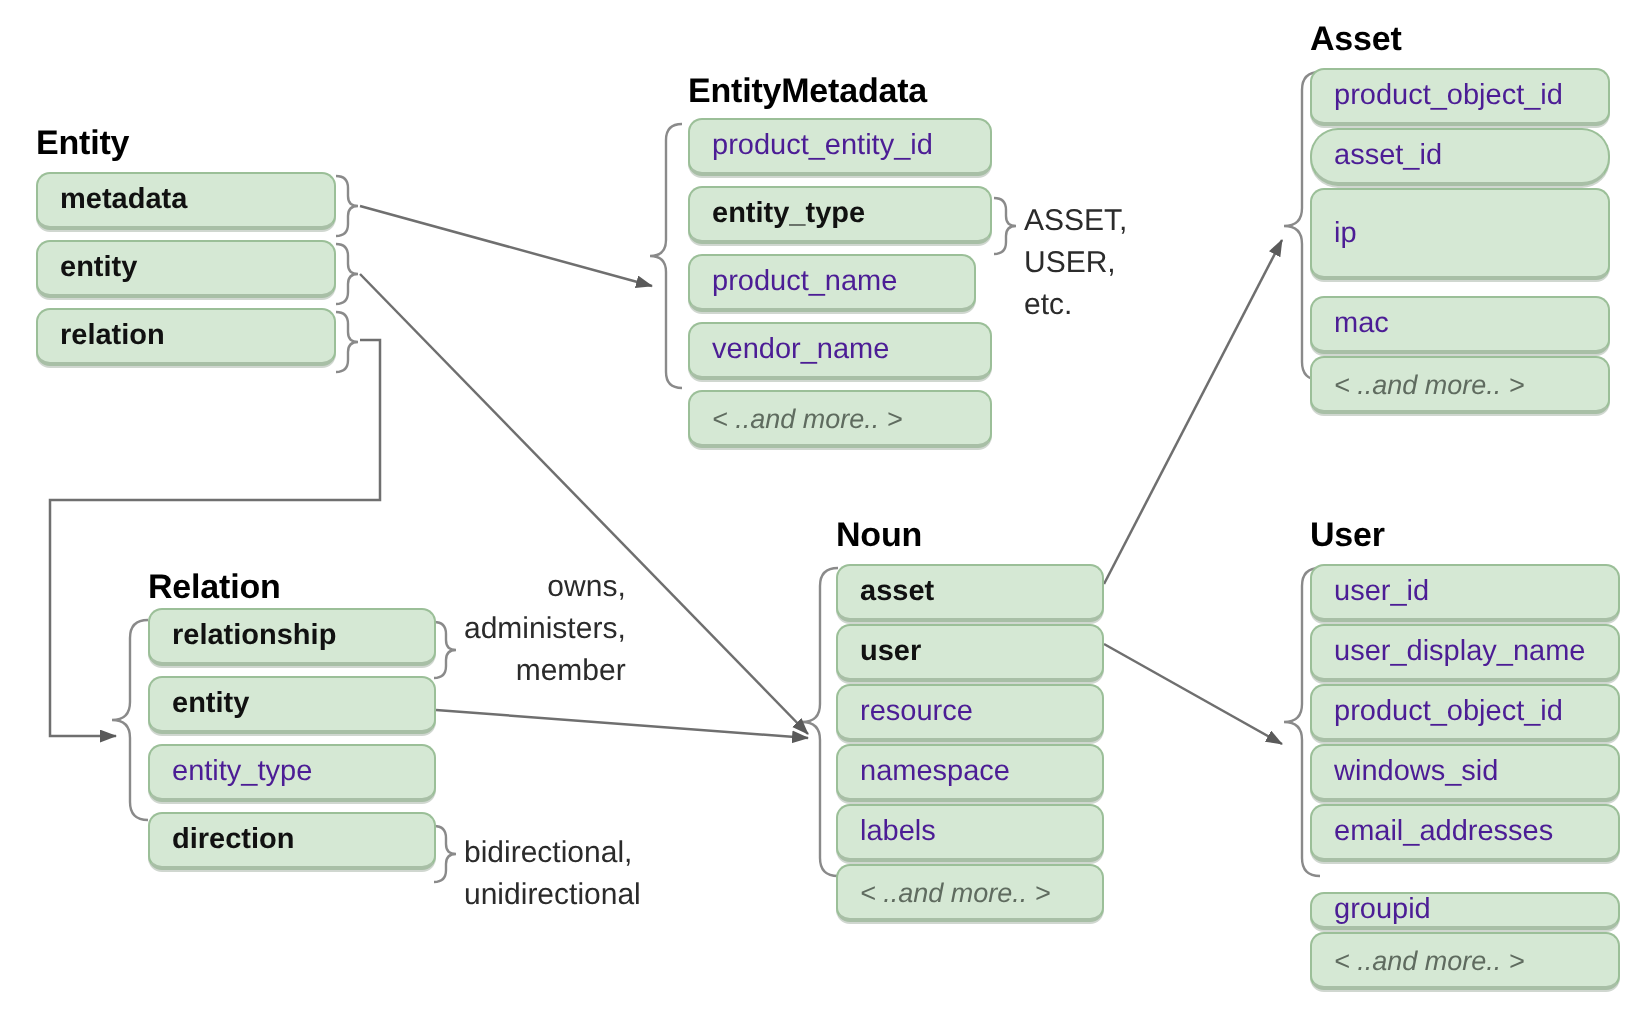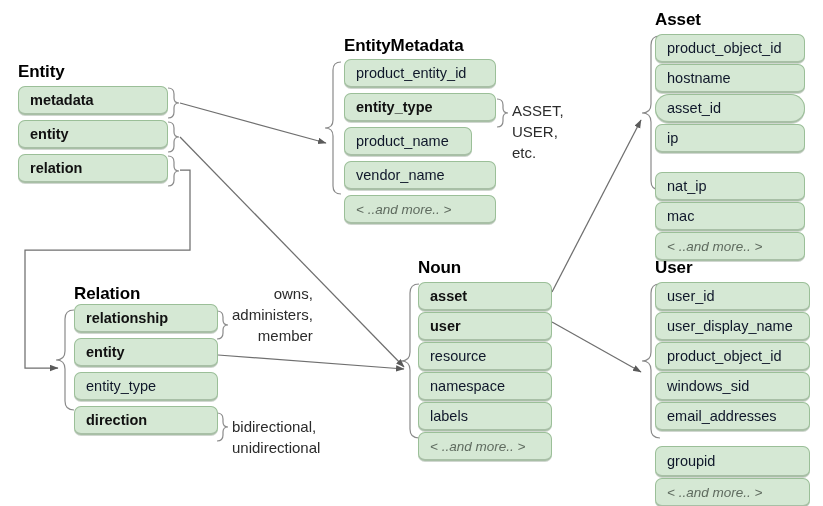--- a/index.html
+++ b/index.html
@@ -43,21 +43,21 @@
     position: relative;
   }
   .row {
     box-sizing: border-box;
     background: #d5e8d4;
     border: 1px solid #9bbf98;
     border-radius: 7px;
     border-bottom-width: 2px;
     border-bottom-color: #a8bfa6;
     font-size: 14.5px;
-    color: #0f172a;
+    color: #4c1d95;
     display: flex;
     align-items: center;
     padding-left: 11px;
     white-space: nowrap;
     box-shadow: 0 1px 0 rgba(120,140,120,0.35);
   }
   .row.bold {
     font-weight: bold;
     color: #111111;
   }
@@ -130,48 +130,46 @@
       <div class="row bold" style="width:150px;height:29px;margin-bottom:5px;">entity</div>
       <div class="row bold" style="width:150px;height:29px;margin-bottom:5px;">relation</div>
     </div>
   </div>
 
   <div class="entity-group" style="left:344px; top:36px;">
     <div class="group-title">EntityMetadata</div>
     <div class="rows" style="margin-top:3px;">
       <div class="row" style="width:152px;height:29px;margin-bottom:5px;">product_entity_id</div>
       <div class="row bold" style="width:152px;height:29px;margin-bottom:5px;">entity_type</div>
-      <div class="row" style="width:128px;height:29px;margin-bottom:5px;">product_name</div>
+      <div class="row" style="width:144px;height:29px;margin-bottom:5px;">product_name</div>
       <div class="row" style="width:152px;height:29px;margin-bottom:5px;">vendor_name</div>
       <div class="row more" style="width:152px;height:29px;">&lt; ..and more.. &gt;</div>
     </div>
   </div>
 
   <div class="entity-group" style="left:655px; top:10px;">
     <div class="group-title">Asset</div>
     <div class="rows" style="margin-top:4px;">
       <div class="row" style="width:150px;height:29px;margin-bottom:1px;">product_object_id</div>
-      <div class="row" style="width:150px;height:29px;margin-bottom:1px;">hostname</div>
       <div class="row" style="width:150px;height:29px;margin-bottom:1px;border-radius:14px;">asset_id</div>
-      <div class="row" style="width:150px;height:29px;margin-bottom:19px;">ip</div>
-      <div class="row" style="width:150px;height:29px;margin-bottom:1px;">nat_ip</div>
+      <div class="row" style="width:150px;height:46px;margin-bottom:8px;">ip</div>
       <div class="row" style="width:150px;height:29px;margin-bottom:1px;">mac</div>
       <div class="row more" style="width:150px;height:29px;">&lt; ..and more.. &gt;</div>
     </div>
   </div>
 
   <div class="entity-group" style="left:655px; top:258px;">
     <div class="group-title">User</div>
     <div class="rows" style="margin-top:4px;">
       <div class="row" style="width:155px;height:29px;margin-bottom:1px;">user_id</div>
       <div class="row" style="width:155px;height:29px;margin-bottom:1px;">user_display_name</div>
       <div class="row" style="width:155px;height:29px;margin-bottom:1px;">product_object_id</div>
       <div class="row" style="width:155px;height:29px;margin-bottom:1px;">windows_sid</div>
       <div class="row" style="width:155px;height:29px;margin-bottom:15px;">email_addresses</div>
-      <div class="row" style="width:155px;height:31px;margin-bottom:1px;">groupid</div>
+      <div class="row" style="width:155px;height:19px;margin-bottom:1px;">groupid</div>
       <div class="row more" style="width:155px;height:29px;">&lt; ..and more.. &gt;</div>
     </div>
   </div>
 
   <div class="entity-group" style="left:414px; top:258px;">
     <div class="group-title" style="margin-left:4px;">Noun</div>
     <div class="rows" style="margin-top:4px;margin-left:4px;">
       <div class="row bold" style="width:134px;height:29px;margin-bottom:1px;">asset</div>
       <div class="row bold" style="width:134px;height:29px;margin-bottom:1px;">user</div>
       <div class="row" style="width:134px;height:29px;margin-bottom:1px;">resource</div>

